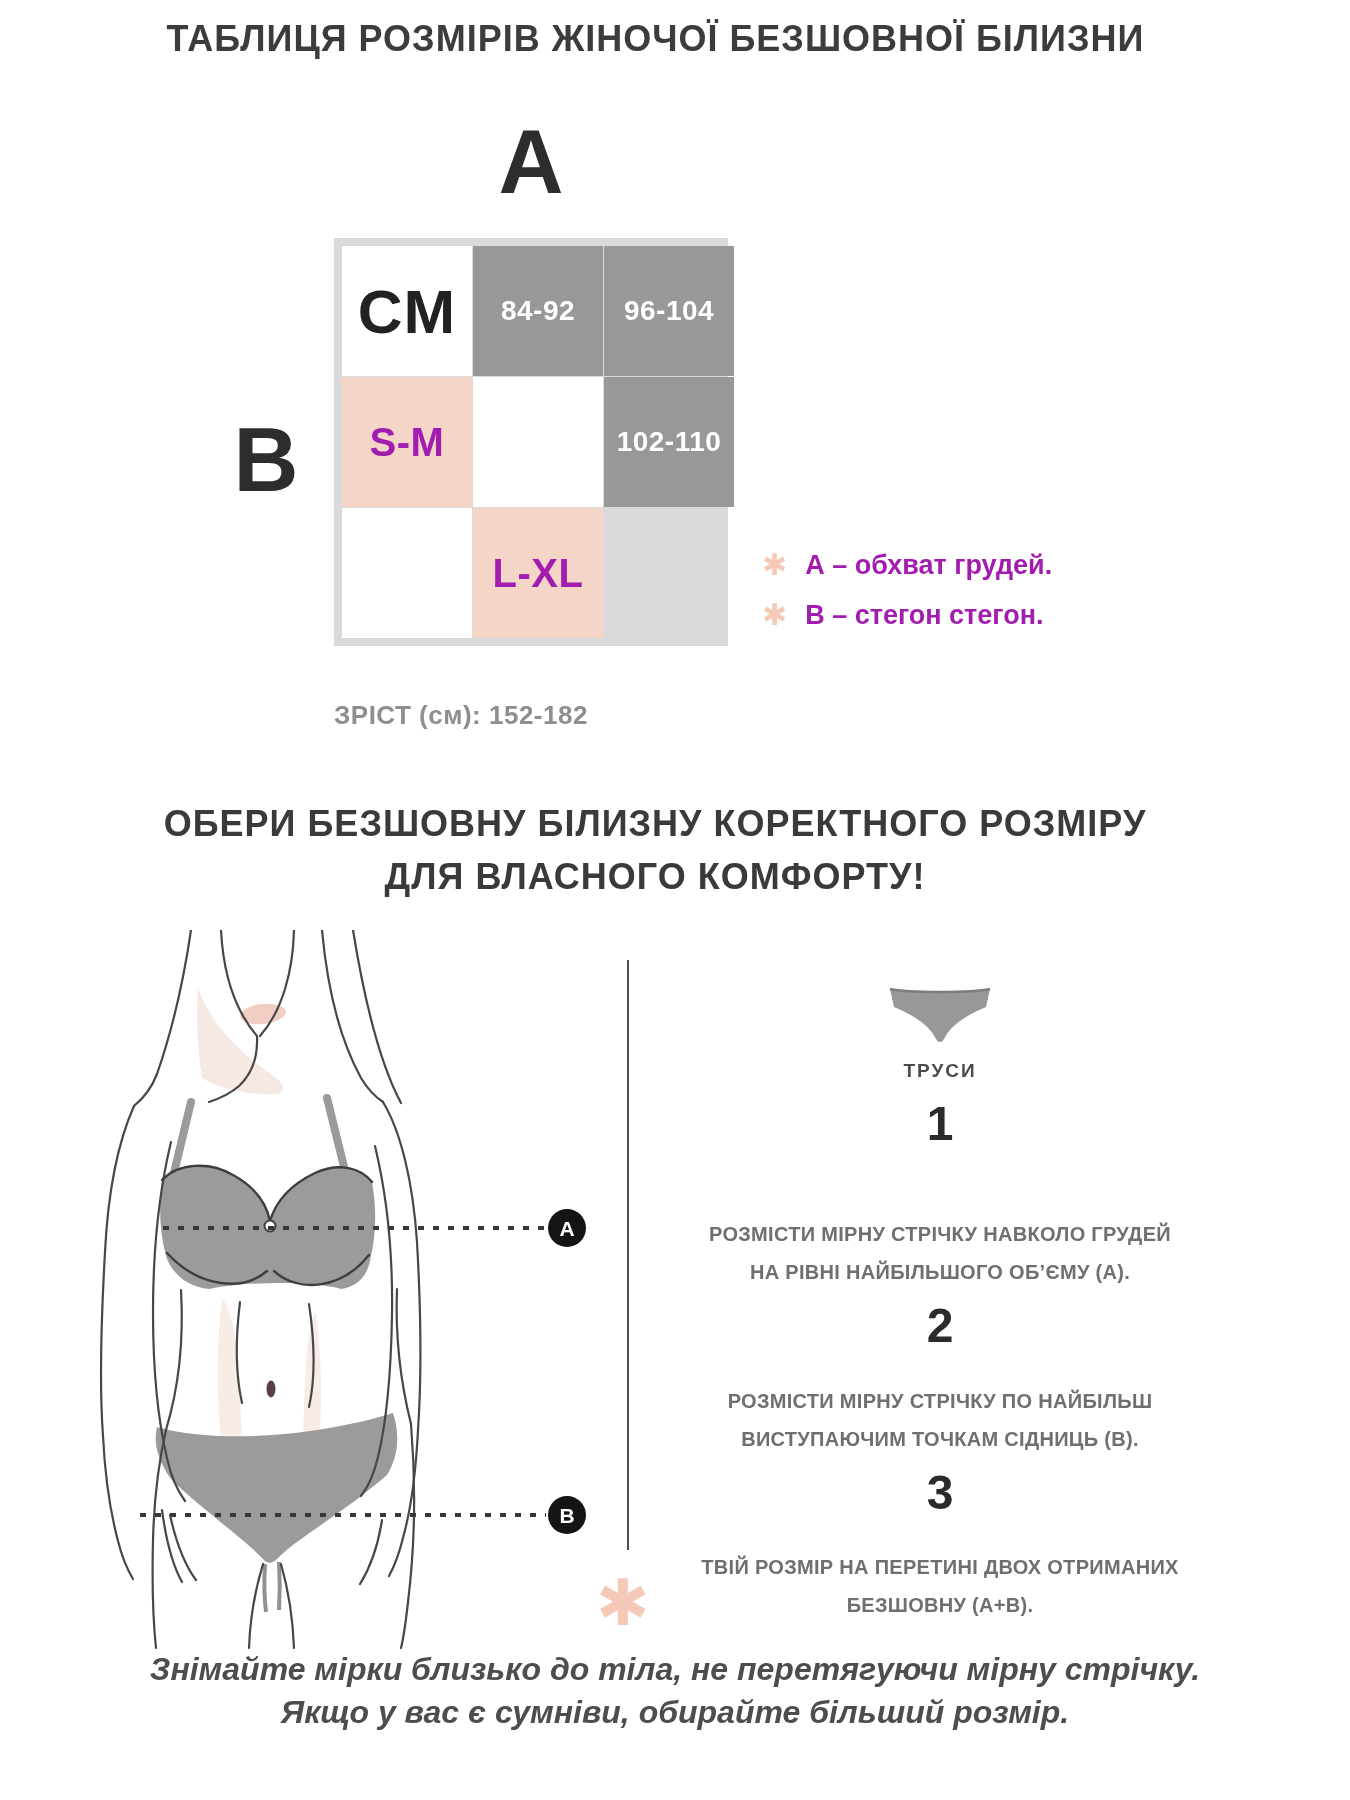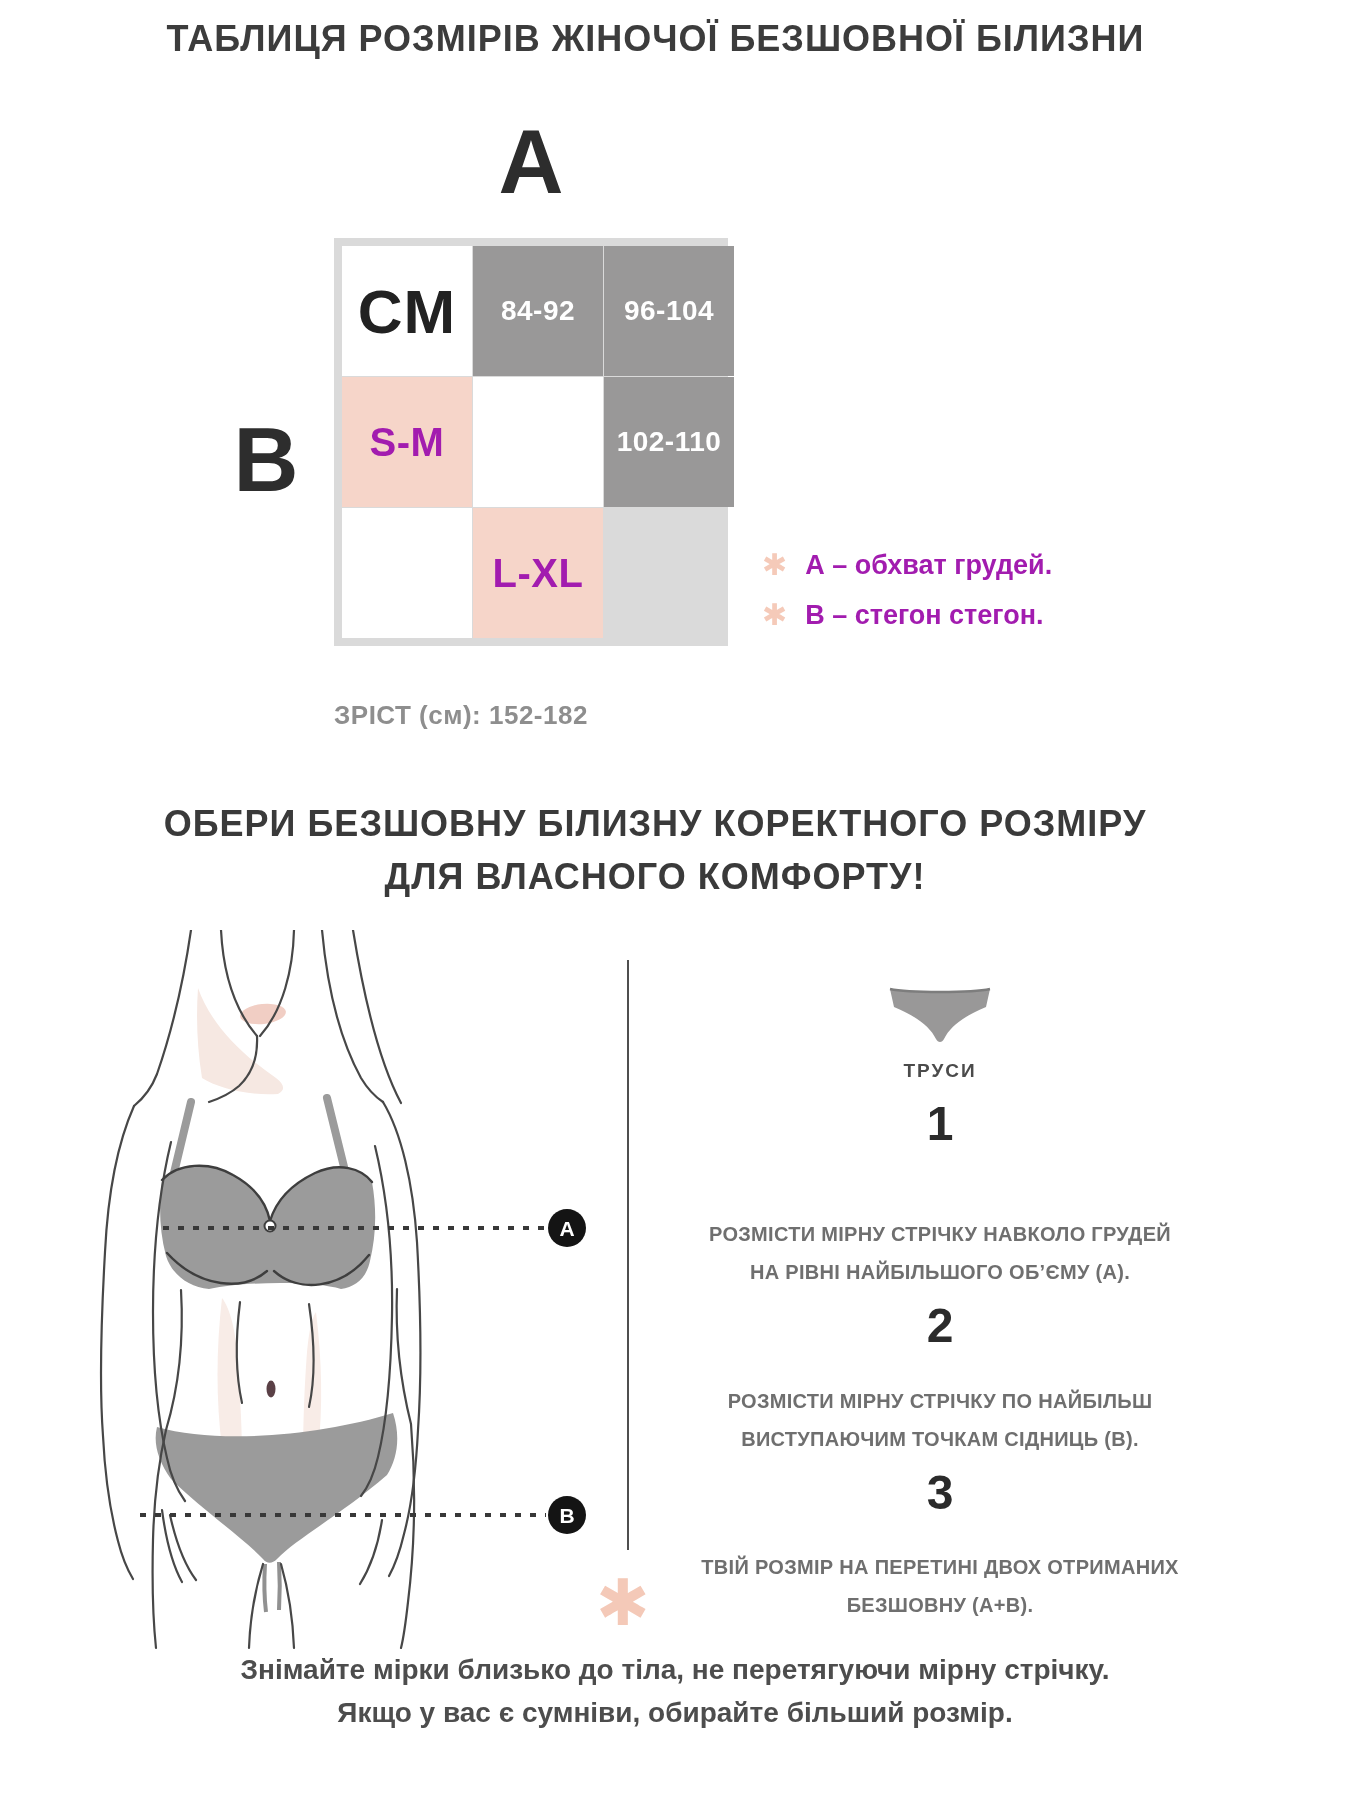--- a/index.html
+++ b/index.html
@@ -53,21 +53,21 @@
   .product-label { top:130px; font-size:19px; font-weight:700; letter-spacing:2px; color:#4b4b4b; }
   .step-num { font-size:48px; font-weight:700; color:#2b2b2b; line-height:56px; }
   .num-1 { top:166px; } .num-2 { top:368px; } .num-3 { top:535px; }
   .step-text { font-size:20px; font-weight:600; color:#6f6f6f; letter-spacing:0.3px; line-height:38px; }
   .text-1 { top:241px;margin-top:44px; } .text-2 { top:452px; } .text-3 { top:618px; }
 
   .big-star { left:596px; top:1568px; font-size:64px; color:#f4c9b8; line-height:70px; }
 
   
   .footer-note { left:0; top:1648px; width:1350px; text-align:center;
-                 font-size:28px; font-weight:600; color:#4d4d4d; line-height:43px; }
+                 font-size:32px; font-weight:600; color:#4d4d4d; line-height:43px;font-style:italic; }
 </style>
 </head>
 <body>
 
 <div class="abs main-title">ТАБЛИЦЯ РОЗМІРІВ ЖІНОЧОЇ БЕЗШОВНОЇ БІЛИЗНИ</div>
 
 <div class="abs axis-a">A</div>
 <div class="abs axis-b">B</div>
 
 <div class="abs size-table">

